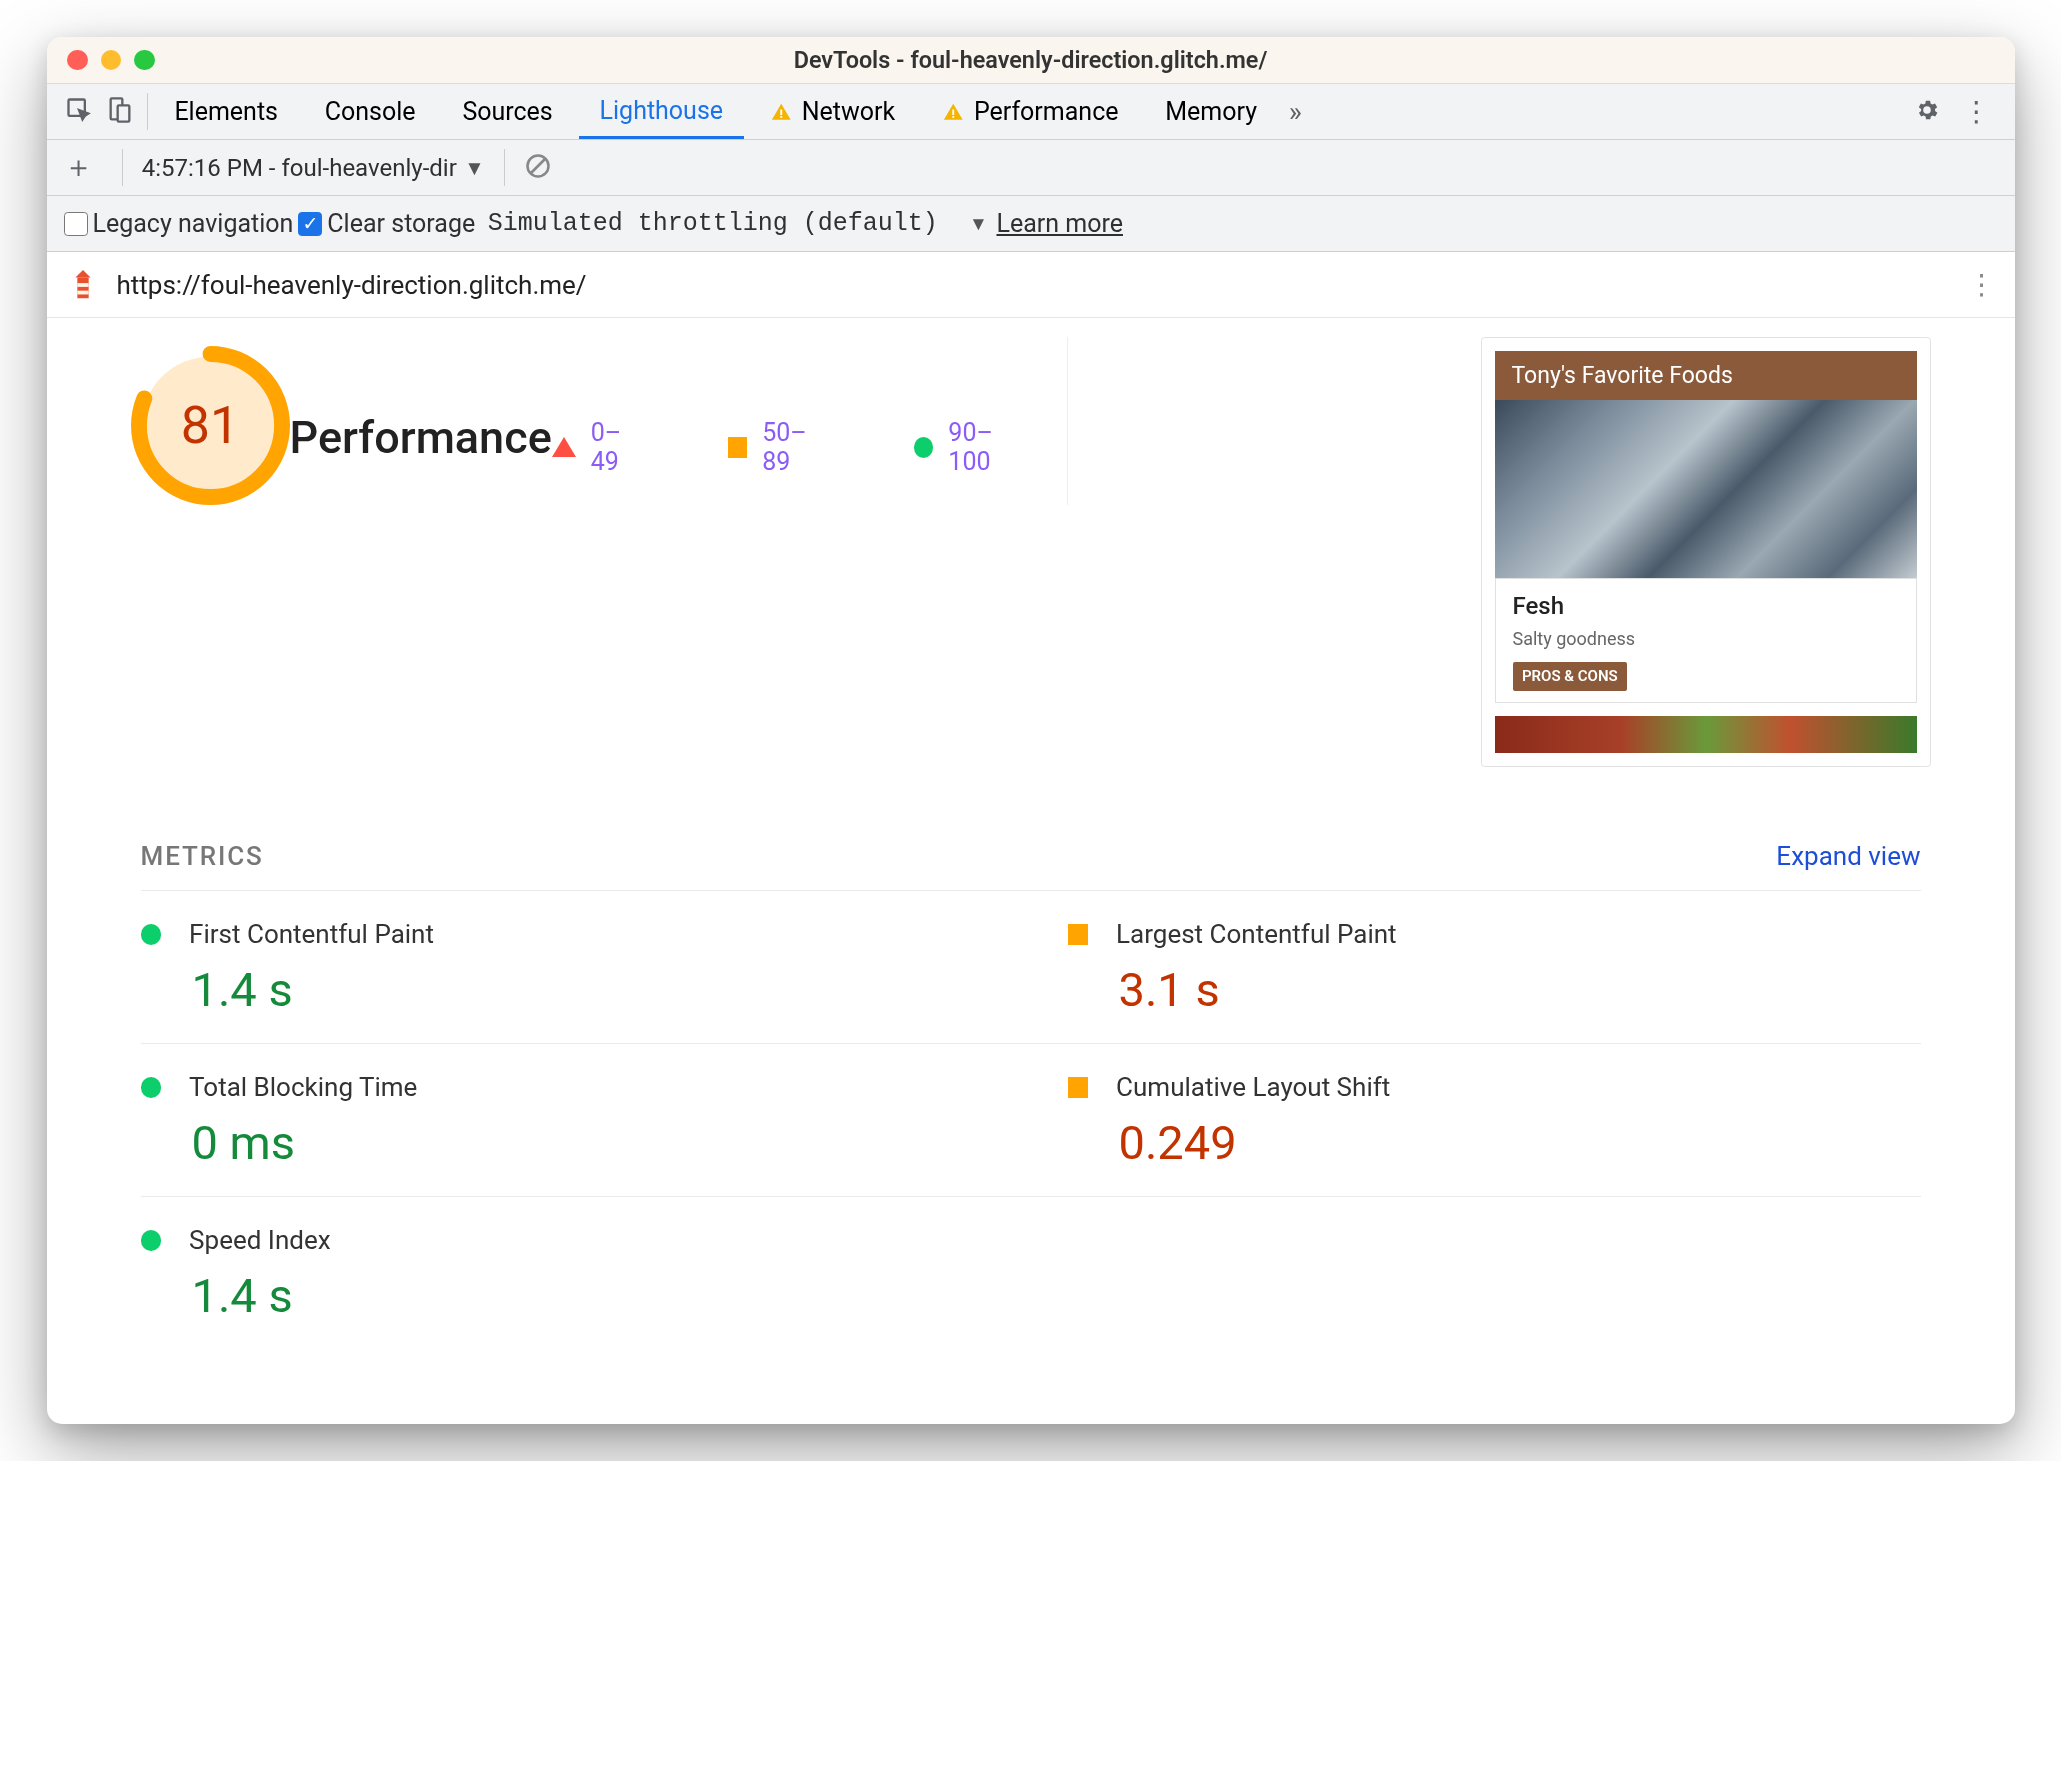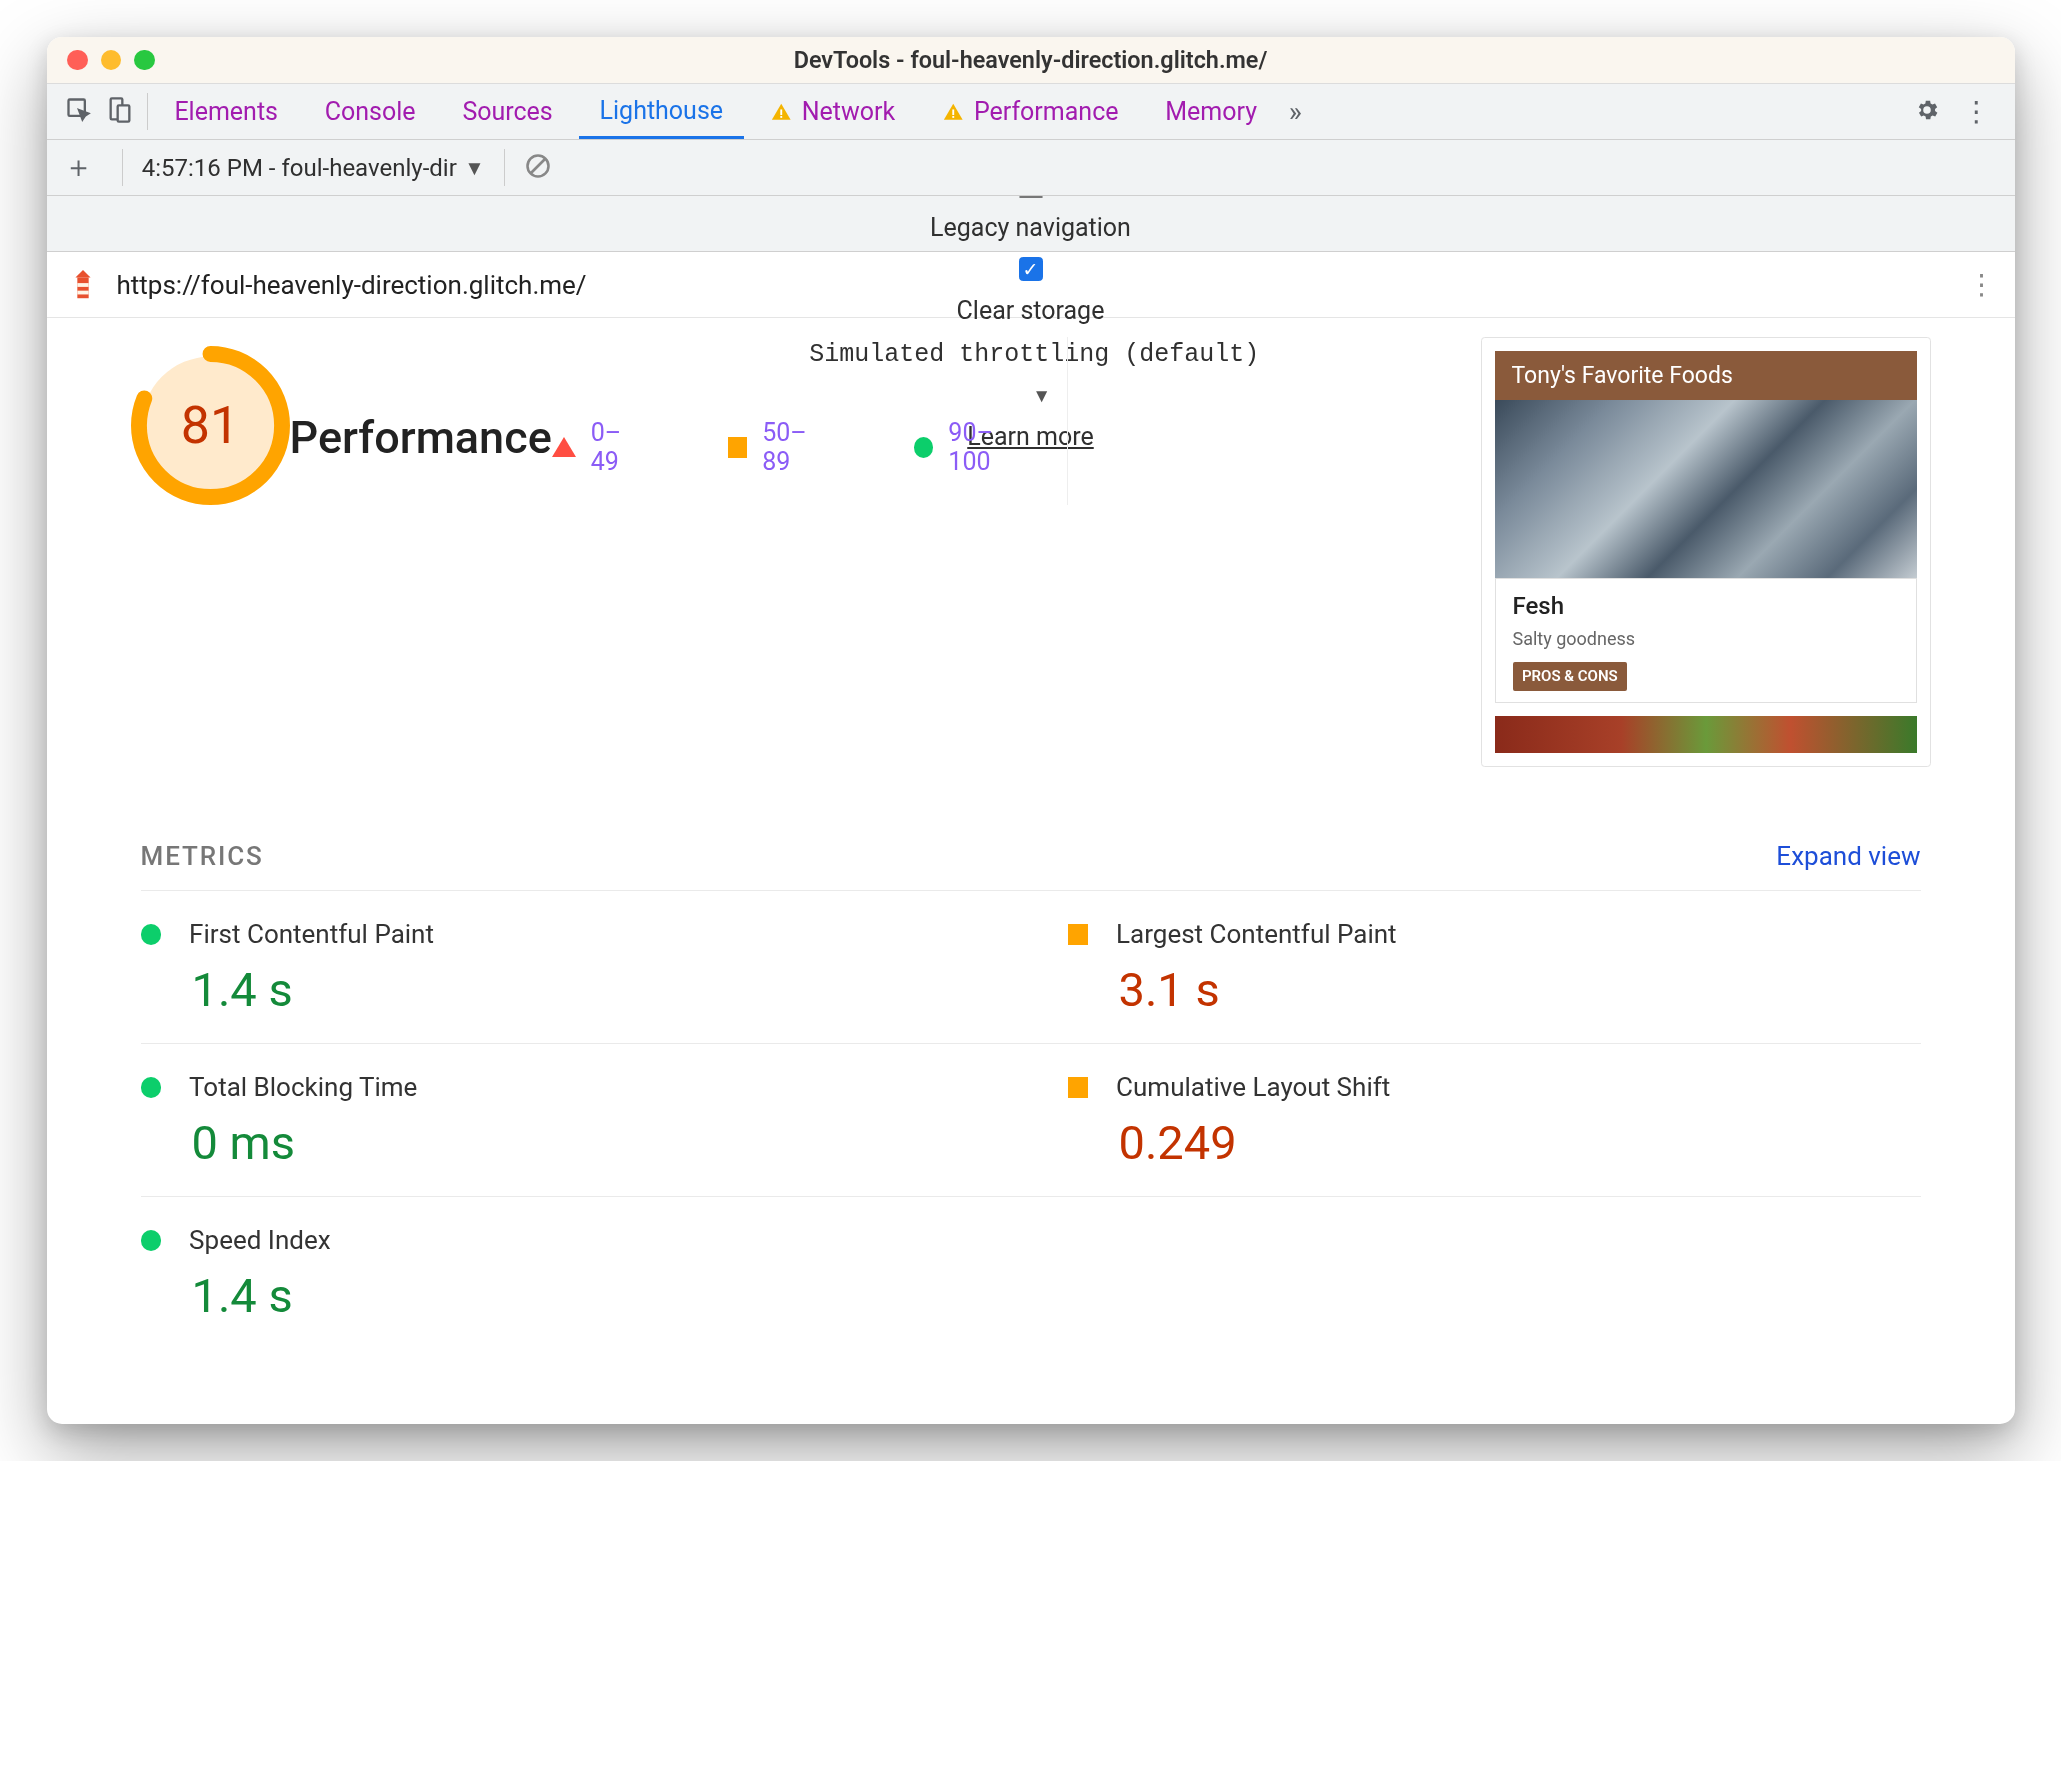--- a/index.html
+++ b/index.html
@@ -41,21 +41,21 @@
     gap: 5.6px;
   }
   .tabbar .leadicons { display:flex; align-items:center; gap: 13px; padding: 0 13px 0 7.5px; border-right:0.9px solid #ccc; height: 37px;}
   .tabbar .leadicons svg { width: 28px; height: 28px; }
   .tabitem {
     padding: 0 20.6px;
     height: 100%;
     display: flex;
     align-items: center;
     font-size: 25px;
-    color: #a21caf;
+    color: #000000;
     cursor: pointer;
     gap: 9.4px;
   }
   .tabitem.active { color: #1a73e8; border-bottom: 3.7px solid #1a73e8; font-weight: 400; }
   .warn-tri { width: 22.5px; height: 22.5px; display:inline-block; }
   .tabbar .more { margin-left: 5.6px; color:#5f6368; font-size: 28px; }
   .tabbar .right { margin-left: auto; display:flex; align-items:center; gap: 22.5px; padding-right: 13px; color:#5f6368;}
   .reportbar {
     height: 56px;
     background: #f1f3f4;
@@ -74,24 +74,23 @@
   }
   .report-select .caret { color:#555; font-size: 20.6px; padding-left: 1.9px;}
   .nosign { color:#888; }
   .optbar {
     height: 56px;
     background: #f1f3f4;
     border-bottom: 0.9px solid #cfcfcf;
     display: flex;
     align-items: center;
     padding: 0 17px;
-    gap: 15px;
+    gap: 5px;
     font-size: 25px;
     color: #303030;
-    flex-direction: column;
   }
   .chk { width: 24px; height: 24px; border: 1.9px solid #777; border-radius: 3.7px; background:#fff; display:inline-flex; align-items:center; justify-content:center;}
   .chk.checked { background:#1a73e8; border-color:#1a73e8; color:#fff; font-size:19px;}
   .optbar .lm { text-decoration: underline; }
   .optbar .caret2 { color:#555; font-size: 19px; padding: 0 3.7px;}
   .urlbar {
     height: 66px;
     background: #fff;
     border-bottom: 0.9px solid #e5e5e5;
     display: flex;

